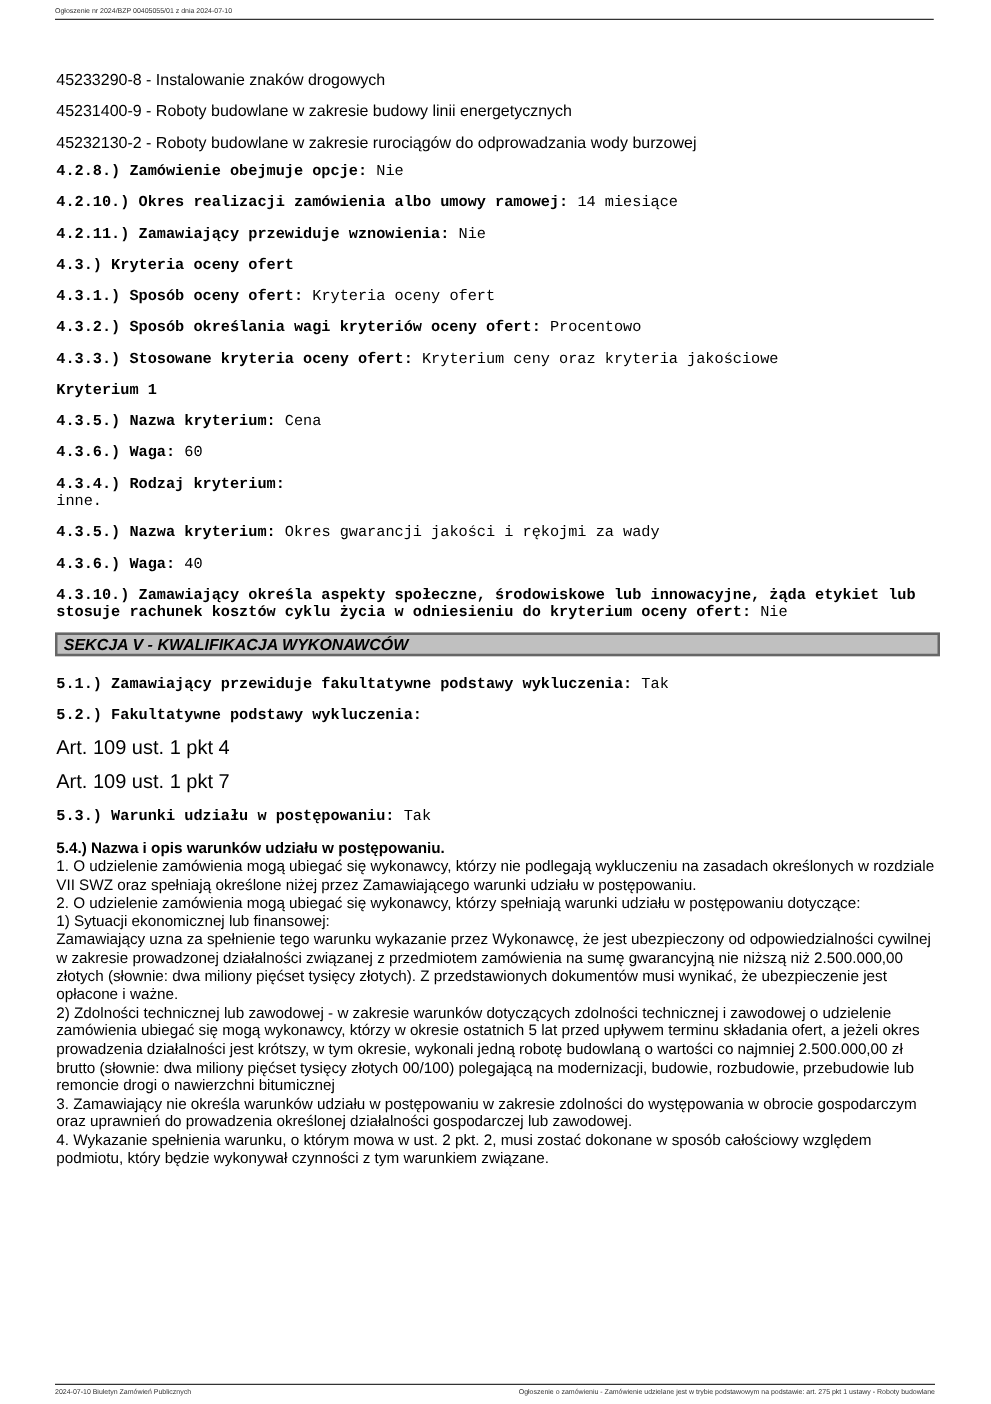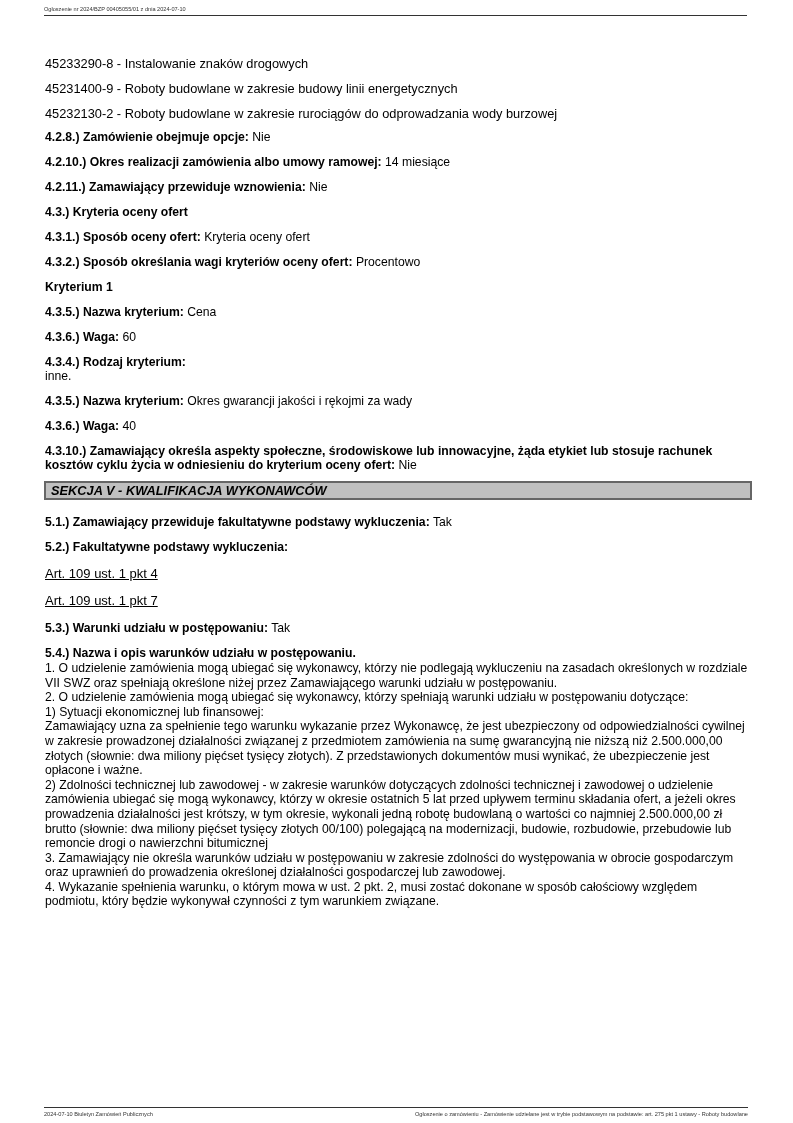--- a/index.html
+++ b/index.html
@@ -15,28 +15,28 @@
   .page-footer {
     position: absolute; left: 44px; top: 1107px; width: 704px;
     border-top: 1px solid #333; font-size: 5.6px; color: #333;
     display: flex; justify-content: space-between; padding-top: 3px;
   }
   .content {
     position: absolute; left: 45px; top: 56px; width: 705px;
     font-size: 12.2px; line-height: 14px;
   }
   .cpv { font-size: 12.8px; line-height: 15px; margin: 0 0 9.8px 0; }
-  .p { margin: 0 0 11px 0; }
+  .p { margin: 0 0 11px 0; font-family: Liberation Mono, monospace; }
   .b { font-weight: bold; }
   .section {
     background: #c0c0c0; border: 2px solid #666; margin: 0 0 15px -1px;
     width: 699px; padding: 0 0 0 5px; height: 15px; line-height: 15px;
     font-weight: bold; font-size: 12.8px; box-sizing: content-box; font-style: italic;
   }
-  .art { font-size: 13px; margin: 0 0 13px 0; text-decoration: underline; }
+  .art { font-size: 16px; margin: 0 0 13px 0; }
   .list-block { margin: 4px 0 11px 0; }
   .list-block div { line-height: 14.6px; }
 </style>
 </head>
 <body>
 
 <div class="page-header">
   <span>Ogłoszenie nr 2024/BZP 00405055/01 z dnia 2024-07-10</span>
 </div>
 
@@ -45,20 +45,21 @@
   <div class="cpv">45231400-9 - Roboty budowlane w zakresie budowy linii energetycznych</div>
   <div class="cpv">45232130-2 - Roboty budowlane w zakresie rurociągów do odprowadzania wody burzowej</div>
 
   <div class="p"><span class="b">4.2.8.) Zamówienie obejmuje opcje:</span> <span>Nie</span></div>
   <div class="p"><span class="b">4.2.10.) Okres realizacji zamówienia albo umowy ramowej:</span> <span>14 miesiące</span></div>
   <div class="p"><span class="b">4.2.11.) Zamawiający przewiduje wznowienia:</span> <span>Nie</span></div>
 
   <div class="p b">4.3.) Kryteria oceny ofert</div>
   <div class="p"><span class="b">4.3.1.) Sposób oceny ofert:</span> <span>Kryteria oceny ofert</span></div>
   <div class="p"><span class="b">4.3.2.) Sposób określania wagi kryteriów oceny ofert:</span> <span>Procentowo</span></div>
+  <div class="p"><span class="b">4.3.3.) Stosowane kryteria oceny ofert:</span> <span>Kryterium ceny oraz kryteria jakościowe</span></div>
 
   <div class="p b">Kryterium 1</div>
   <div class="p"><span class="b">4.3.5.) Nazwa kryterium:</span> <span>Cena</span></div>
   <div class="p"><span class="b">4.3.6.) Waga:</span> <span>60</span></div>
 
   <div class="p">
       <div class="b">4.3.4.) Rodzaj kryterium:</div>
       <div>inne.</div>
     </div>
   <div class="p"><span class="b">4.3.5.) Nazwa kryterium:</span> <span>Okres gwarancji jakości i rękojmi za wady</span></div>

